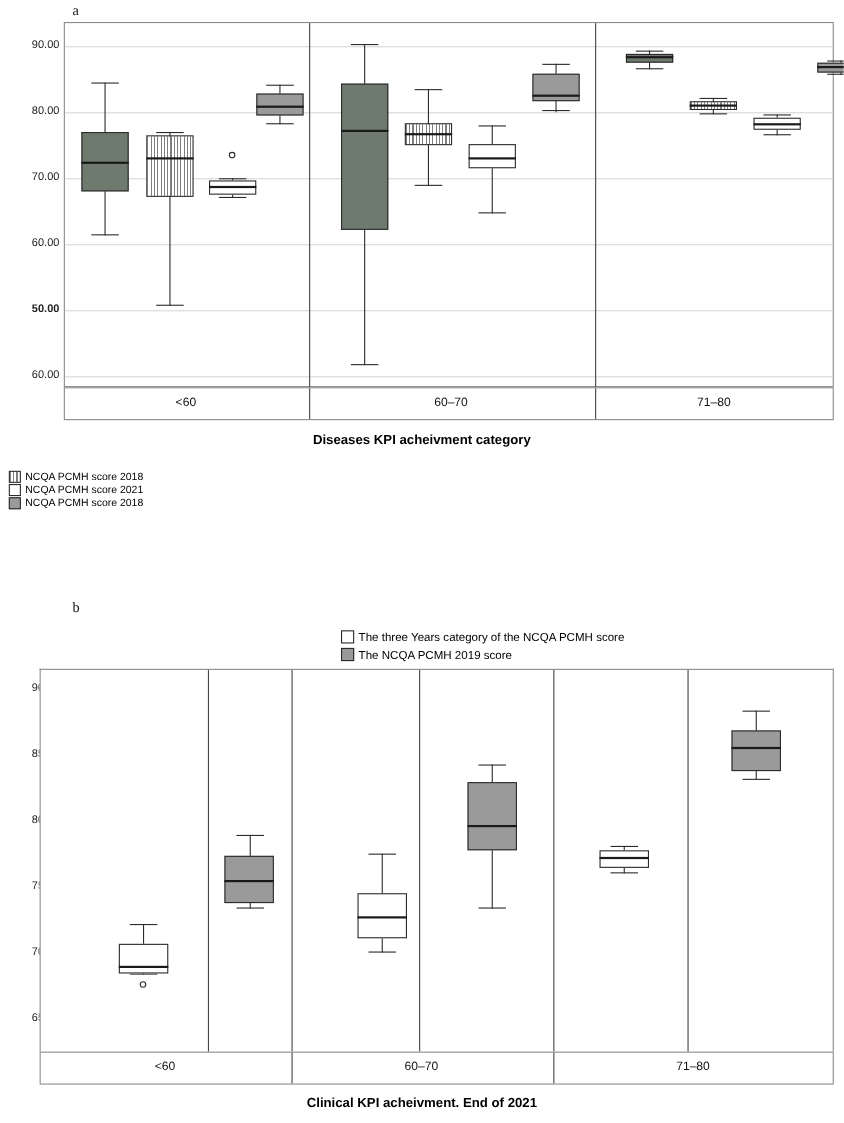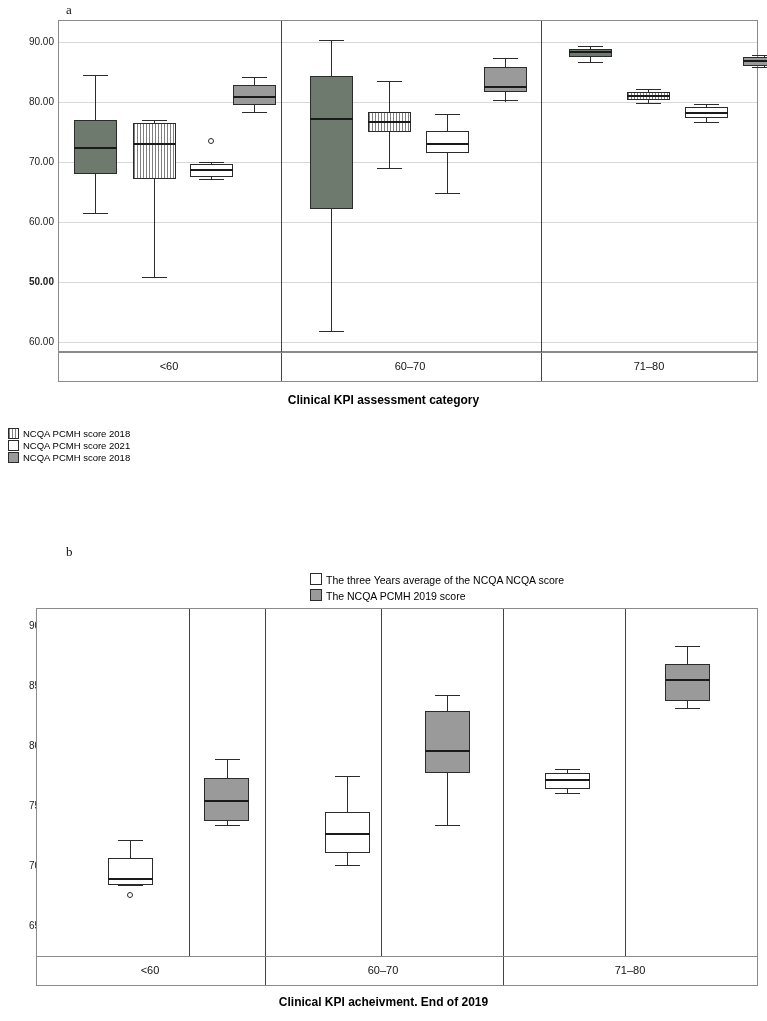--- a/index.html
+++ b/index.html
@@ -222,21 +222,21 @@
   </div>
 
   <div class="axis-band" style="left:58px;top:352px;width:700px;height:30px;">
     <div class="vsep" style="left:222px;top:0;height:28px;"></div>
     <div class="vsep" style="left:482px;top:0;height:28px;"></div>
   </div>
   <div class="cat-label" style="left:58px;top:360px;width:222px;">&lt;60</div>
   <div class="cat-label" style="left:280px;top:360px;width:260px;">60–70</div>
   <div class="cat-label" style="left:540px;top:360px;width:218px;">71–80</div>
 
-  <div class="xlabel" style="left:0;top:393px;">Clinical KPI assessment category</div>
+  <div class="xlabel" style="left:0;top:393px;">Diseases KPI acheivment category</div>
 
   <div class="legend-a" style="left:8px;top:428px;width:200px;">
     <div class="legend-row">
       <span class="legend-swatch hatch"></span>
       <span class="legend-text">NCQA PCMH score 2018</span>
     </div>
     <div class="legend-row">
       <span class="legend-swatch" style="background:#ffffff;"></span>
       <span class="legend-text">NCQA PCMH score 2021</span>
     </div>
@@ -246,21 +246,21 @@
     </div>
   </div>
 </div>
 
 <div class="panel" style="top:540px;height:481px;">
   <div class="panel-label" style="left:66px;top:4px;">b</div>
 
   <div class="legend-b" style="left:310px;top:33px;width:400px;">
     <div class="legend-row">
       <span class="legend-swatch" style="background:#ffffff;"></span>
-      <span class="legend-text">The three Years average of the NCQA NCQA score</span>
+      <span class="legend-text">The three Years category of the NCQA PCMH score</span>
     </div>
     <div class="legend-row">
       <span class="legend-swatch" style="background:#9a9a9a;"></span>
       <span class="legend-text">The NCQA PCMH 2019 score</span>
     </div>
   </div>
 
   <div class="ytick-label" style="left:6px;top:80px;width:48px;">90.00</div>
   <div class="ytick-label" style="left:6px;top:140px;width:48px;">85.00</div>
   <div class="ytick-label" style="left:6px;top:200px;width:48px;">80.00</div>
@@ -315,14 +315,14 @@
   </div>
 
   <div class="axis-band" style="left:36px;top:416px;width:722px;height:30px;">
     <div class="vsep" style="left:228px;top:0;height:28px;"></div>
     <div class="vsep" style="left:466px;top:0;height:28px;"></div>
   </div>
   <div class="cat-label" style="left:36px;top:424px;width:228px;">&lt;60</div>
   <div class="cat-label" style="left:264px;top:424px;width:238px;">60–70</div>
   <div class="cat-label" style="left:502px;top:424px;width:256px;">71–80</div>
 
-  <div class="xlabel" style="left:0;top:455px;">Clinical KPI acheivment. End of 2019</div>
+  <div class="xlabel" style="left:0;top:455px;">Clinical KPI acheivment. End of 2021</div>
 </div>
 
 </body></html>

